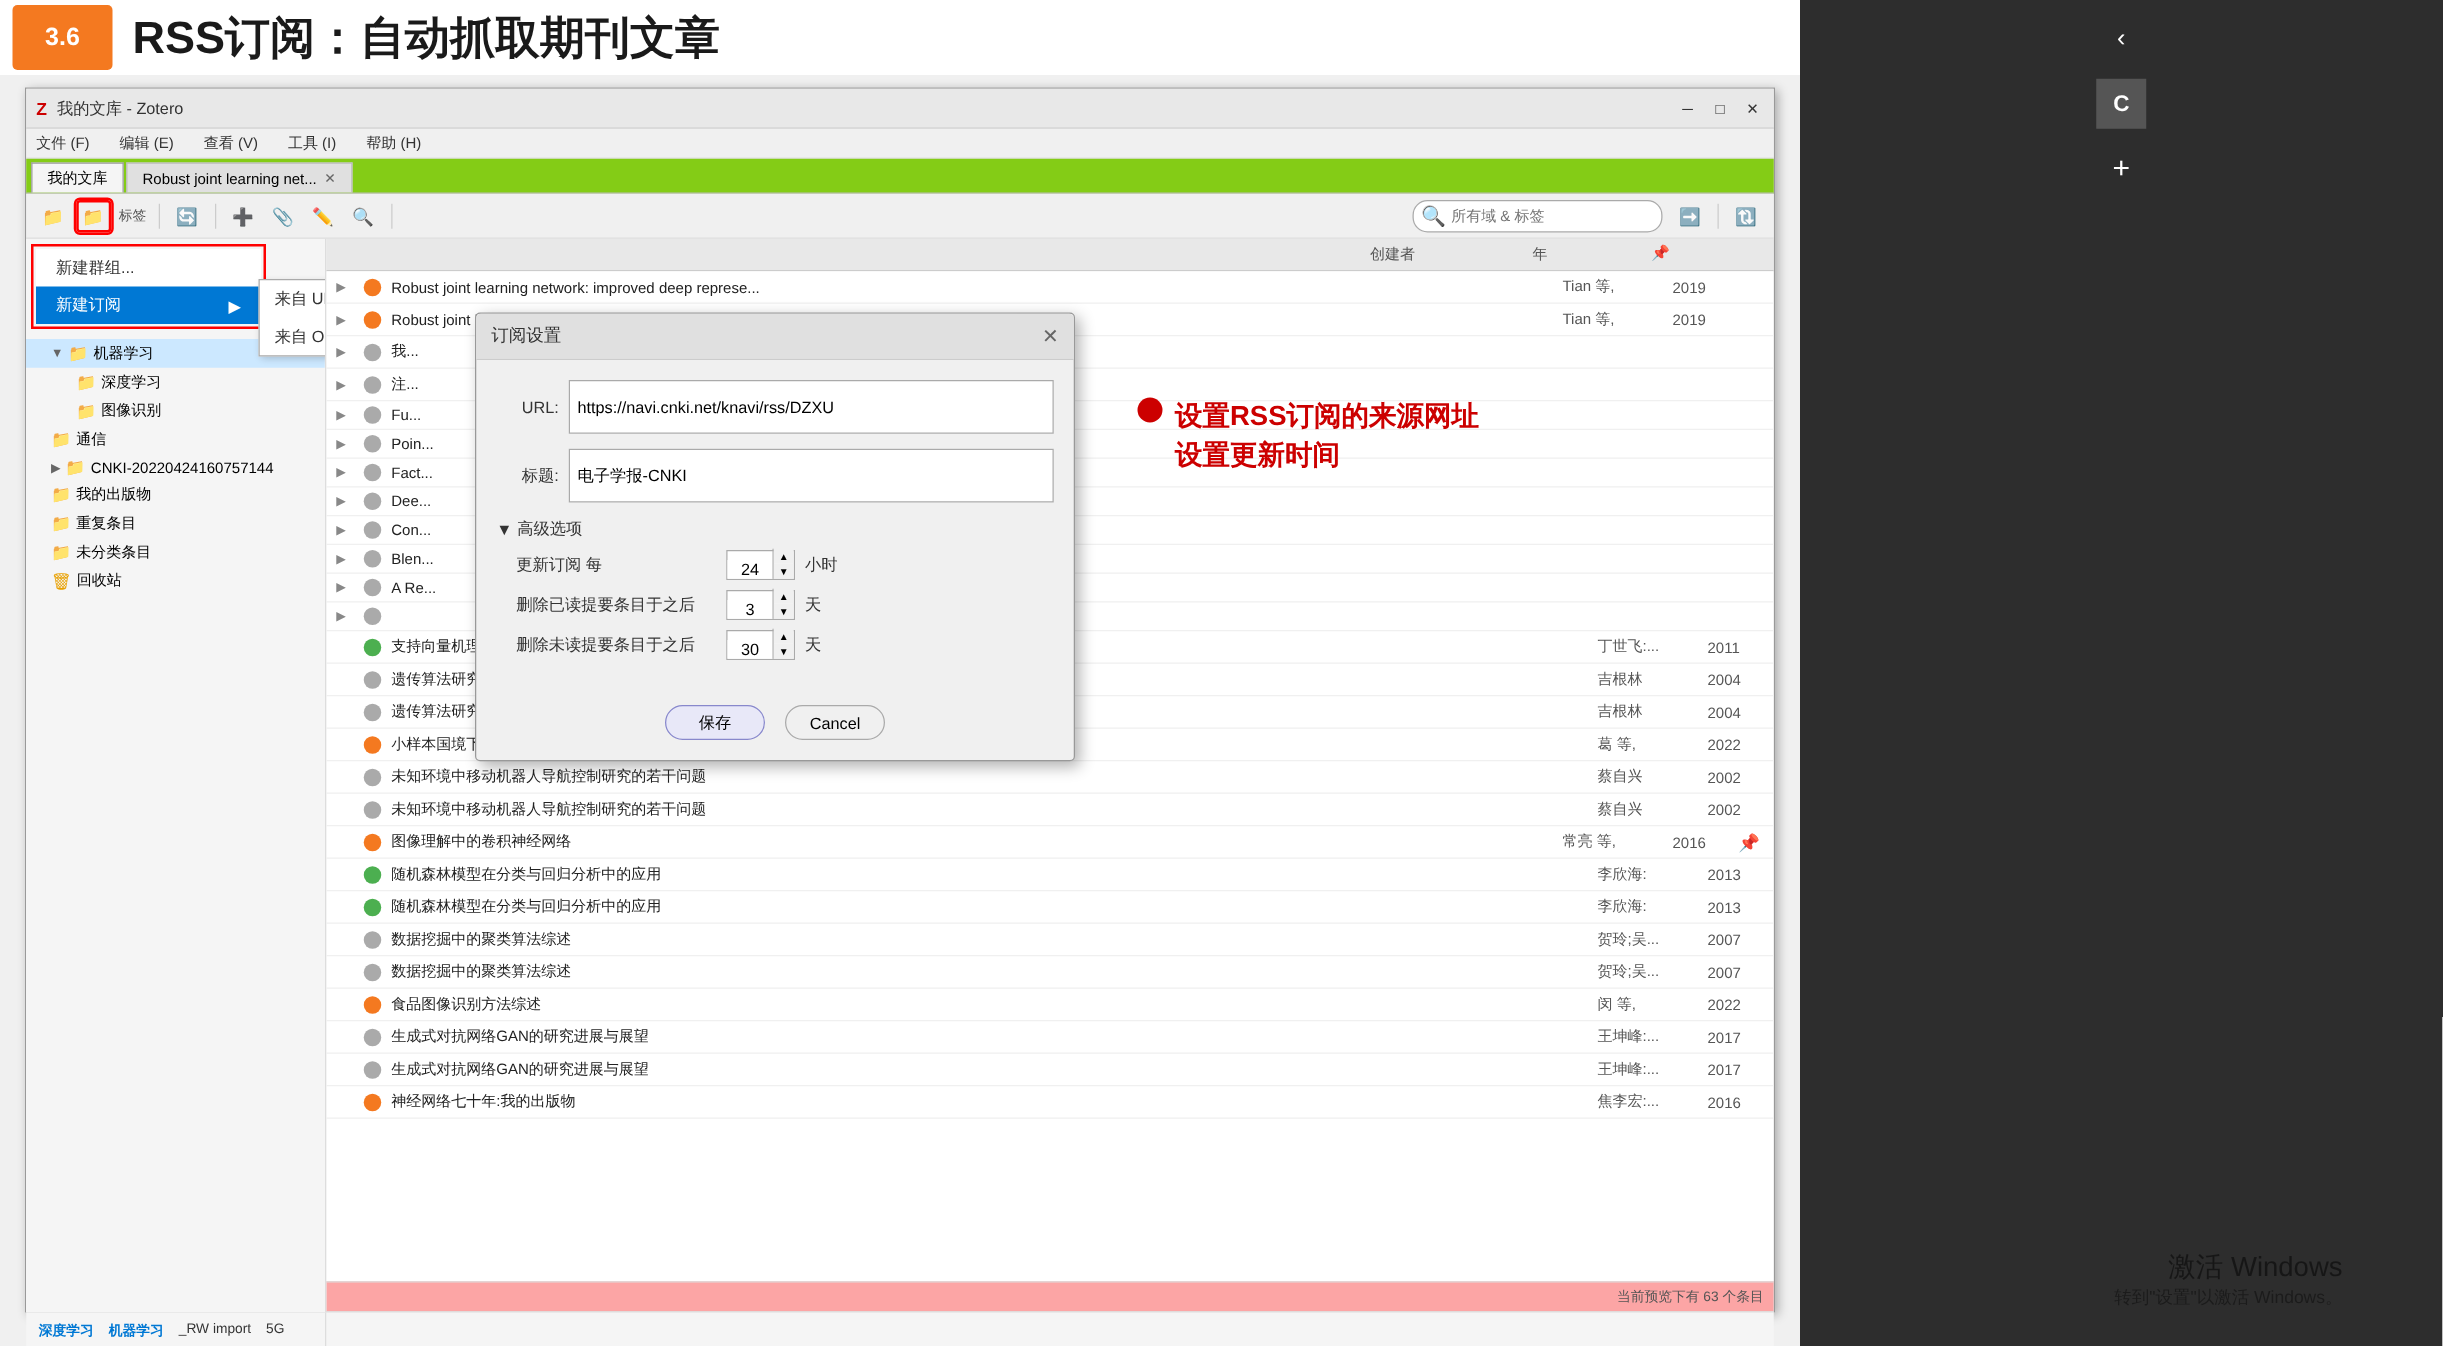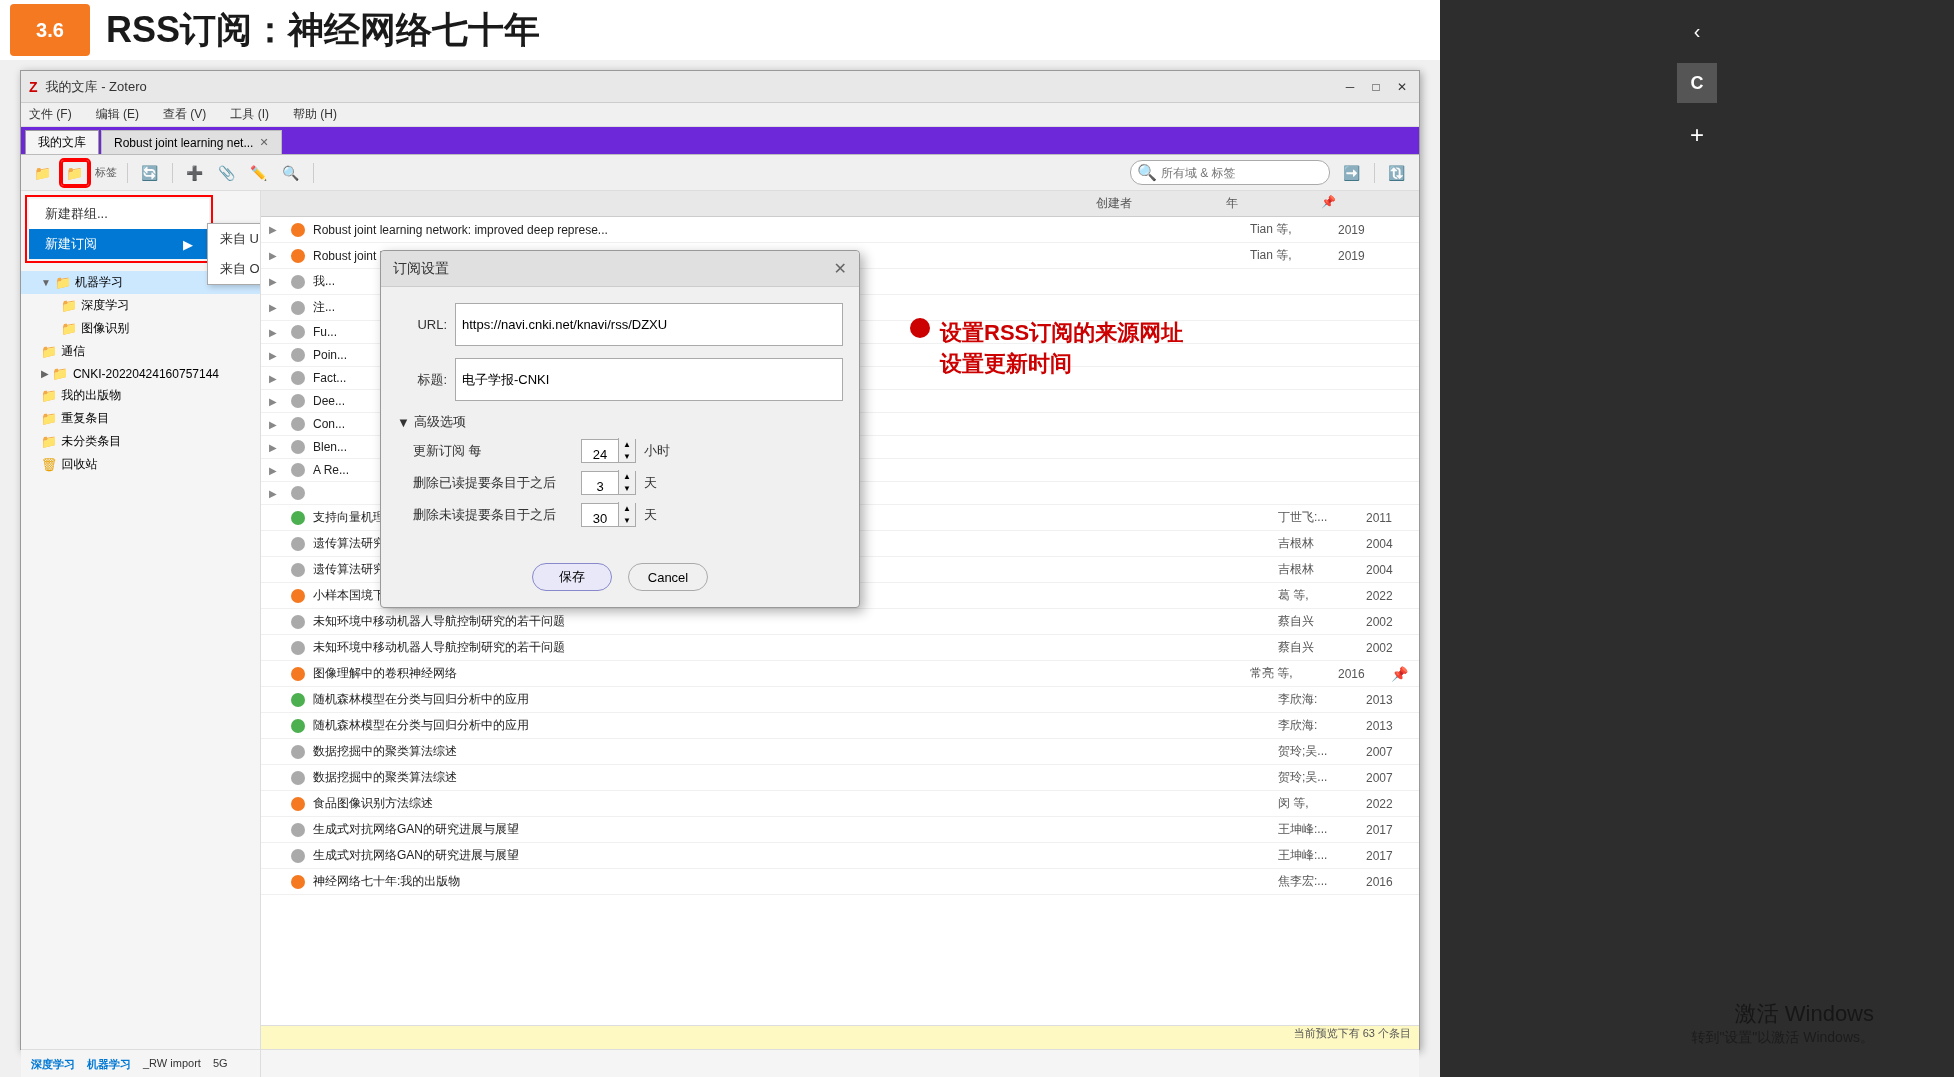--- a/index.html
+++ b/index.html
@@ -141,21 +141,21 @@
     }
     .menu-item {
       font-size: 12px;
       color: #333;
       cursor: pointer;
       padding: 2px 4px;
     }
 
     
     .tab-bar {
-      background: #6d28d9;
+      background: #84cc16;
       height: 28px;
       display: flex;
       align-items: flex-end;
       padding: 0 4px;
       border-bottom: 1px solid #bbb;
       text-align: center;
     }
     .tab {
       height: 24px;
       padding: 0 12px;
@@ -374,24 +374,24 @@
     }
     .row-expand {
       width: 14px;
       color: #888;
       font-size: 10px;
     }
 
     
     .status-bar {
       height: 24px;
-      background: #fef9c3;
+      background: #fca5a5;
       border-top: 1px solid #ddd;
       display: flex;
-      align-items: flex-start;
+      align-items: center;
       padding: 0 8px;
       font-size: 11px;
       color: #555;
       justify-content: flex-end;
     }
 
     
     .bottom-panel {
       height: 120px;
       background: #f5f5f5;
@@ -587,21 +587,21 @@
     .dialog-btn.primary {
       background: #e8e8f8;
       border-color: #8888cc;
     }
   </style>
 </head>
 <body>
 
 <div class="header-banner">
   <div class="version-badge">3.6</div>
-  <div class="header-title">RSS订阅：神经网络七十年</div>
+  <div class="header-title">RSS订阅：自动抓取期刊文章</div>
 </div>
 
 <div class="right-sidebar">
   <div class="sidebar-arrow-left">‹</div>
   <div class="sidebar-icon-c">C</div>
   <div class="sidebar-plus">+</div>
 </div>
 
 <div class="zotero-window">
 

